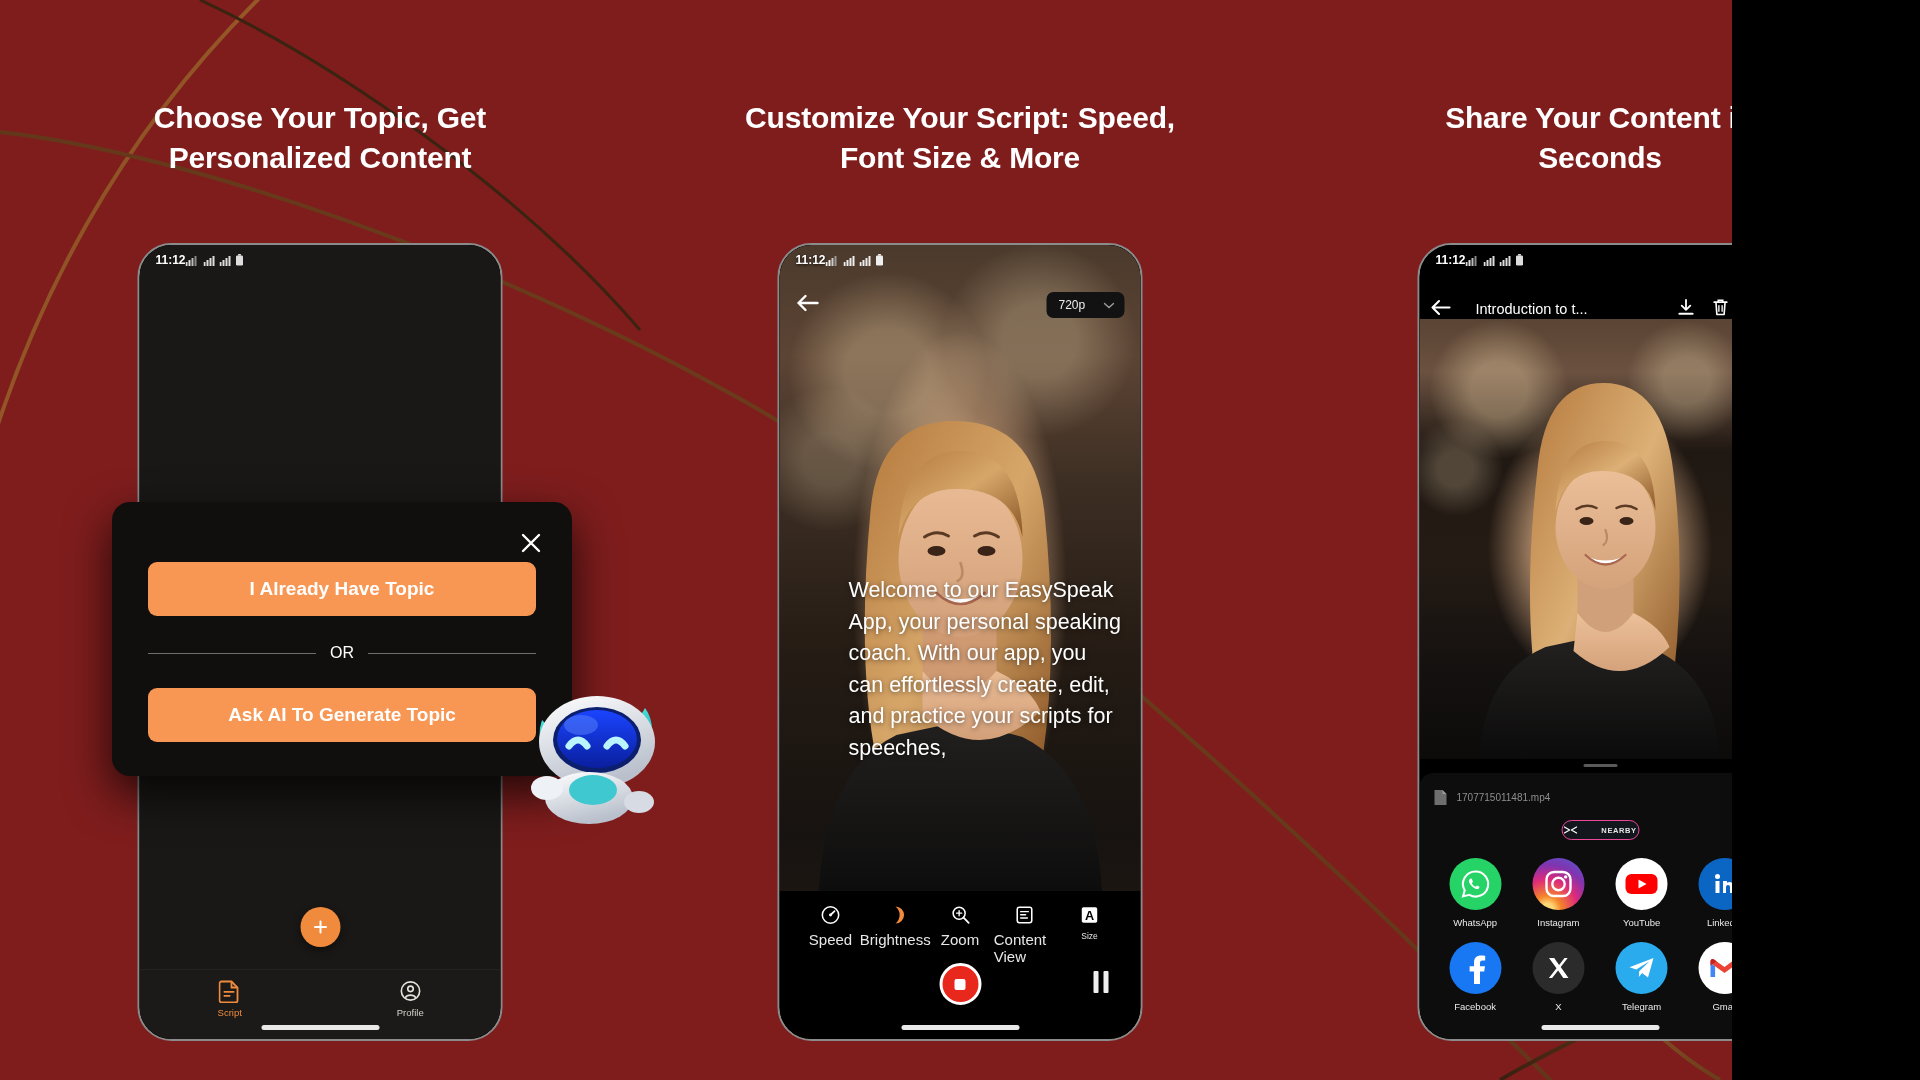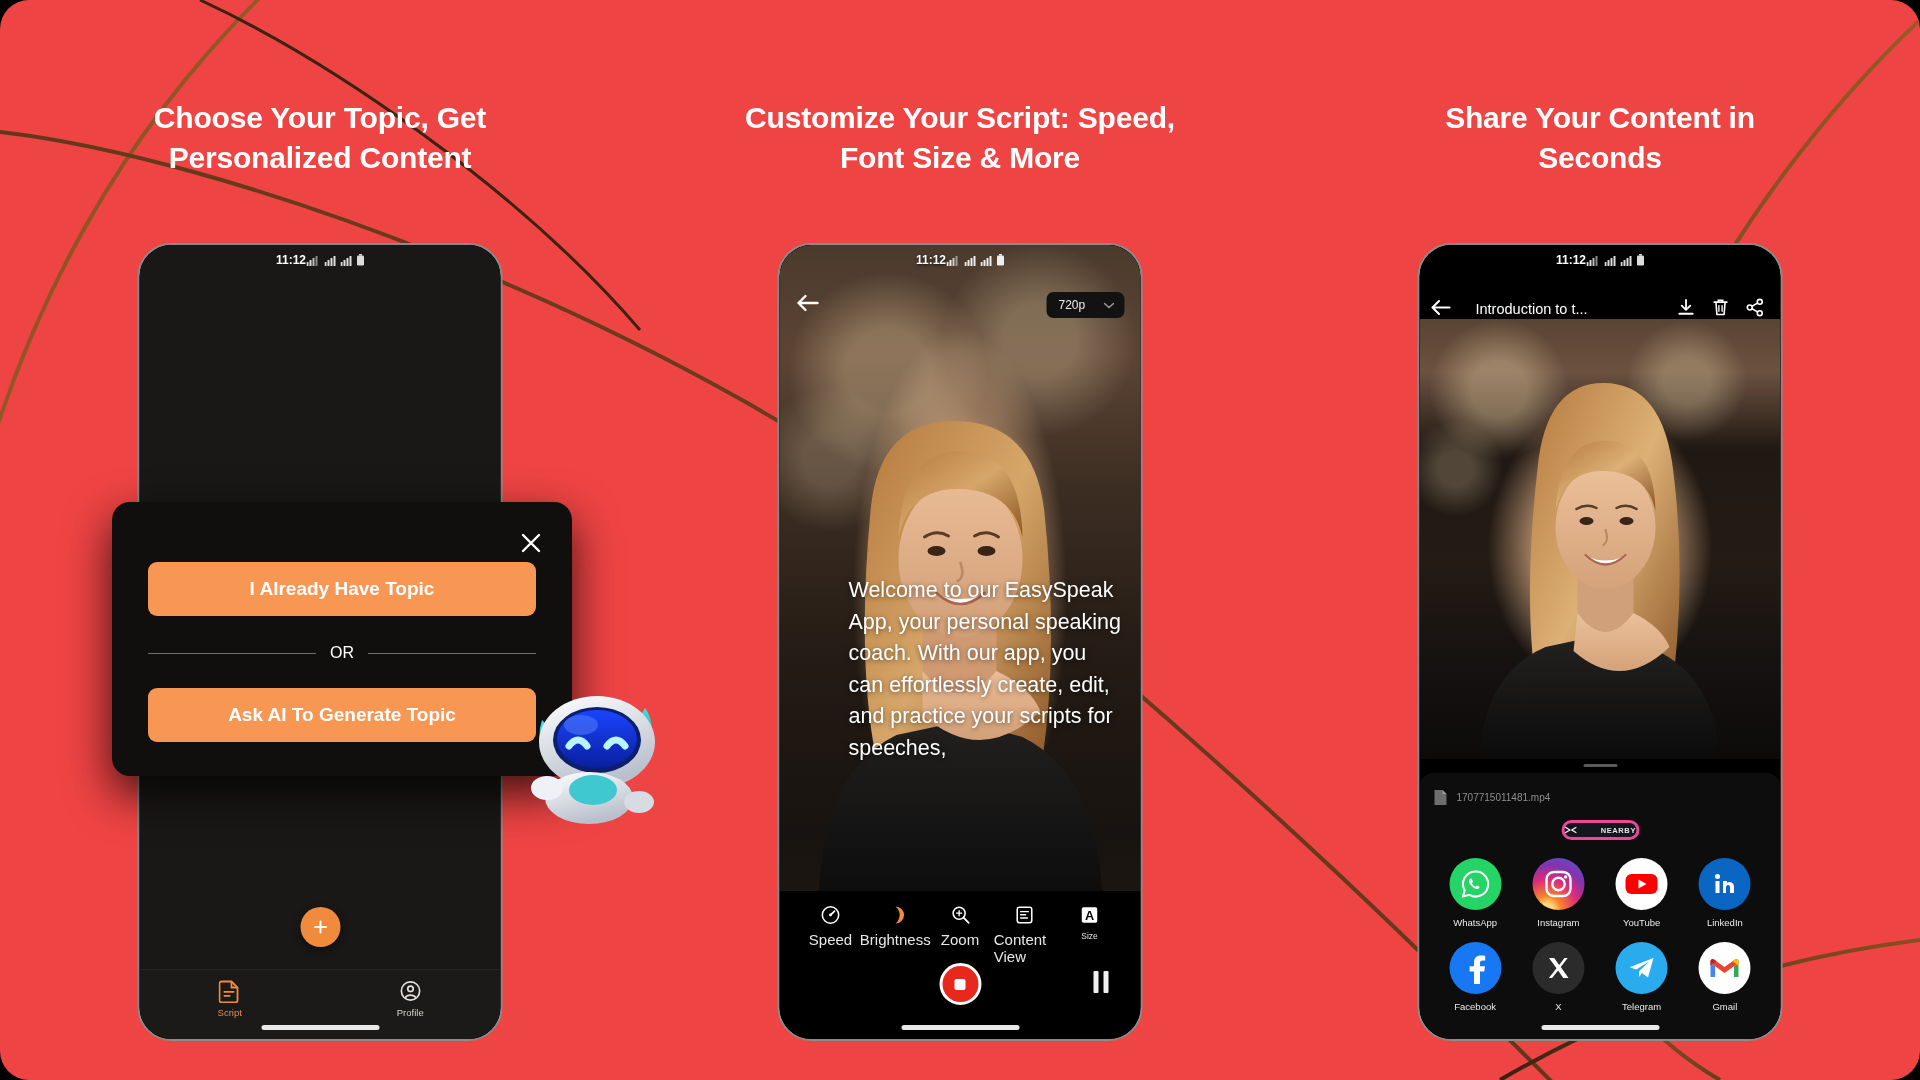--- a/index.html
+++ b/index.html
@@ -4,24 +4,23 @@
 <style>
   * { box-sizing: border-box; margin: 0; padding: 0; }
   html, body {
     width: 1920px; height: 1080px;
     background: #000000;
     font-family: "Liberation Sans", sans-serif;
     overflow: hidden;
   }
   #stage {
     position: relative;
-    width: 1920px; height: 1080px;
-    background: #ef4444;
+    width: 1732px; height: 1080px;
+    background: #7f1d1d;
     overflow: hidden;
-    border-radius: 29px;
   }
 
   
   .bg-arcs { position: absolute; inset: 0; pointer-events: none; }
 
   
   .panel {
     position: absolute;
     top: 0;
     width: 640px;
@@ -68,21 +67,21 @@
     background: #000;
   }
 
   
   .statusbar {
     position: absolute;
     top: 0; left: 0; right: 0;
     height: 30px;
     display: flex;
     align-items: center;
-    justify-content: center;
+    justify-content: flex-start;
     padding: 0 16px;
     color: #fff;
     font-size: 12px;
     font-weight: bold;
     z-index: 20;
   }
   .statusbar.over-video { text-shadow: 0 1px 3px rgba(0,0,0,.8); }
   .sb-right { display: flex; align-items: center; gap: 4px; }
   .sb-icon { display: block; }
 
@@ -340,21 +339,21 @@
     background: #0d0d0d;
     border-radius: 14px 14px 0 0;
     z-index: 17;
     padding: 16px 14px 0 14px;
   }
   .file-row { display: flex; align-items: center; gap: 9px; }
   .file-name { color: #8e8e8e; font-size: 10px; }
   .nearby-chip {
     margin: 14px auto 0 auto;
     width: 78px; height: 20px;
-    border: 3px solid #ec4899;
+    border: 1px solid #ec4899;
     border-radius: 11px;
     display: flex; align-items: center; justify-content: center; gap: 24px;
     background: #13161c;
   }
   .nearby-text { color: #e4e4e4; font-size: 7.5px; font-weight: bold; letter-spacing: .6px; }
   .app-grid {
     margin-top: 18px;
     display: grid;
     grid-template-columns: repeat(4, 1fr);
     row-gap: 14px;

